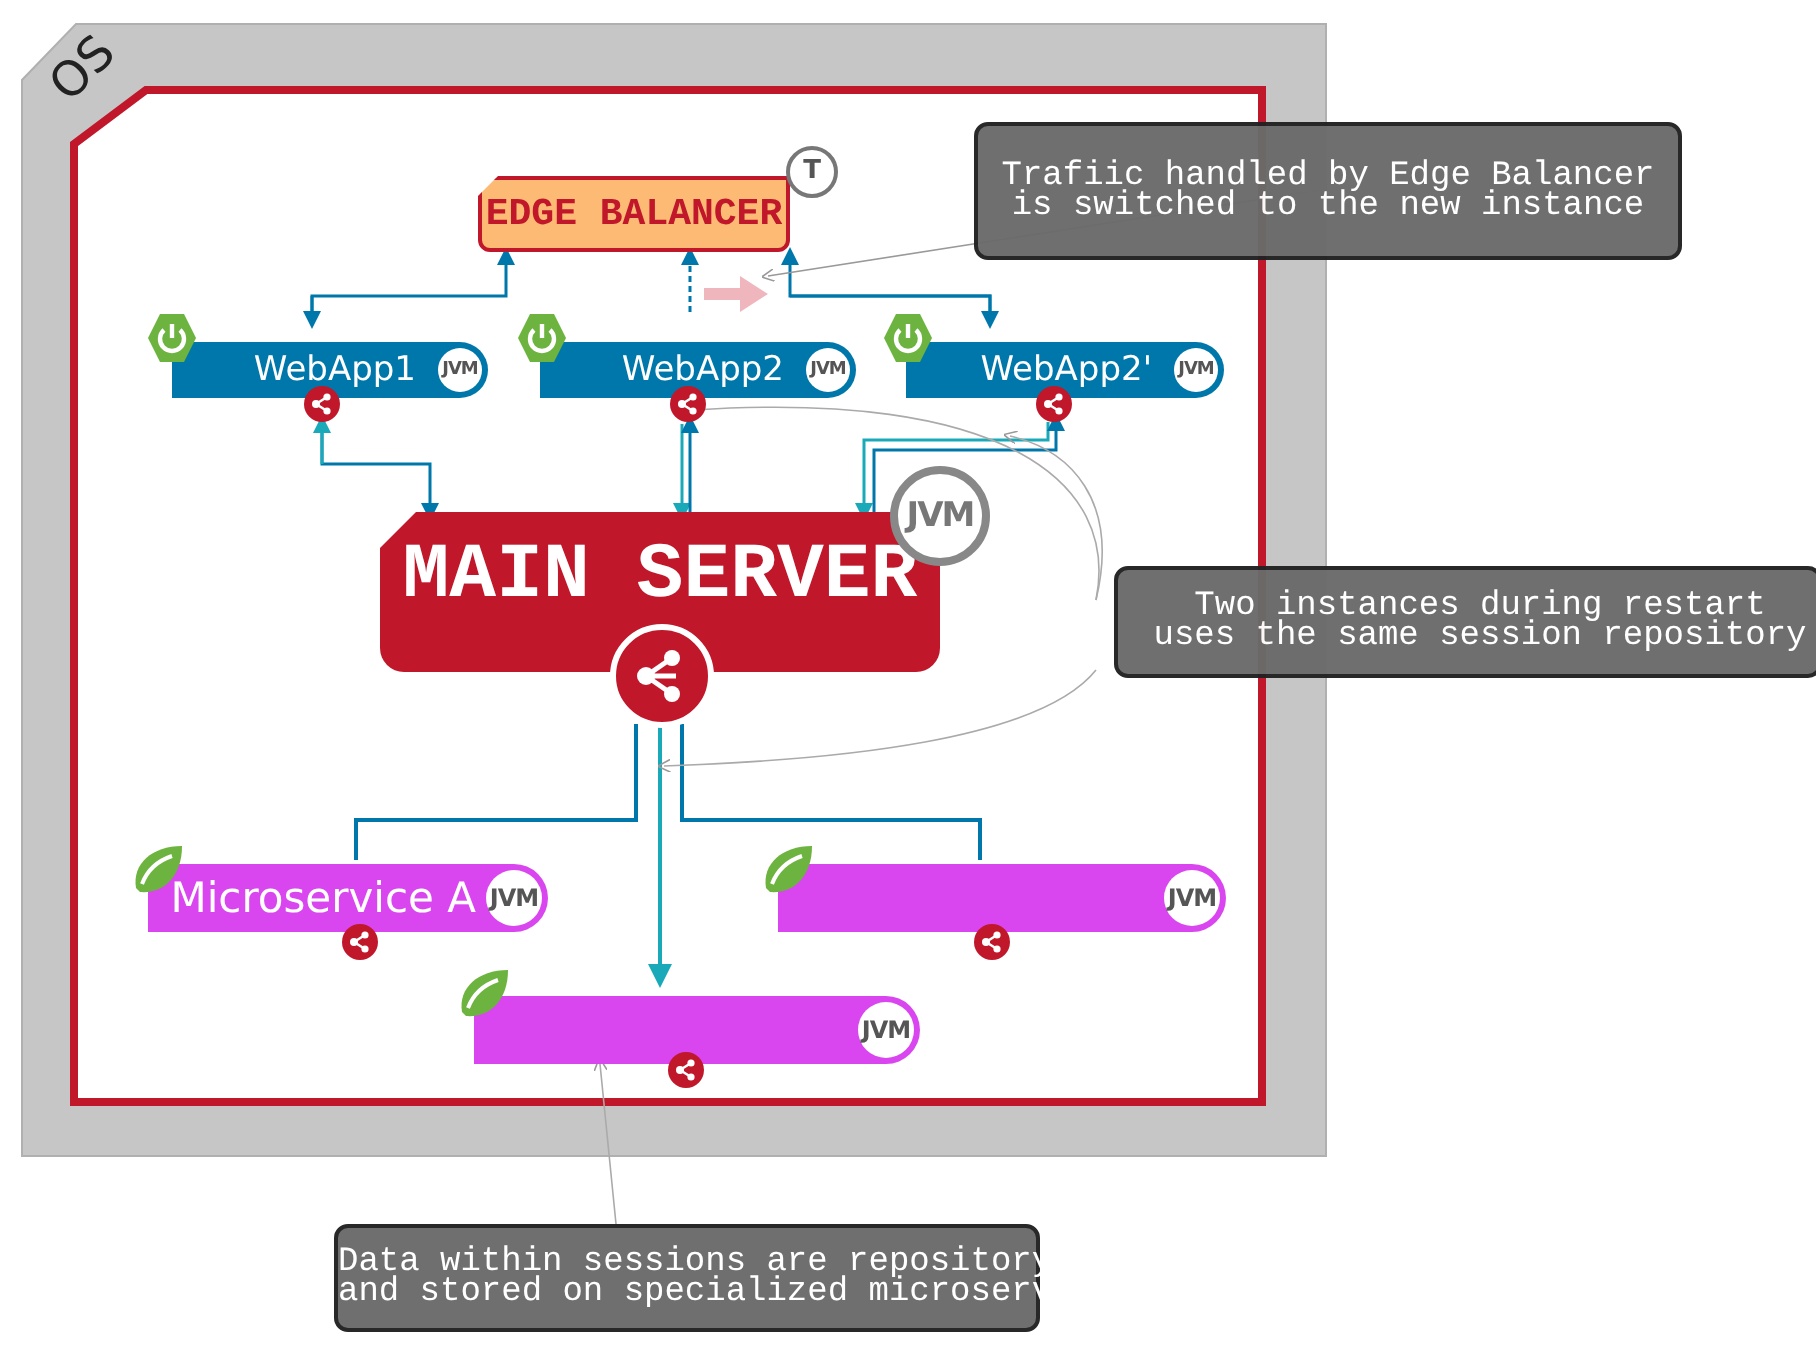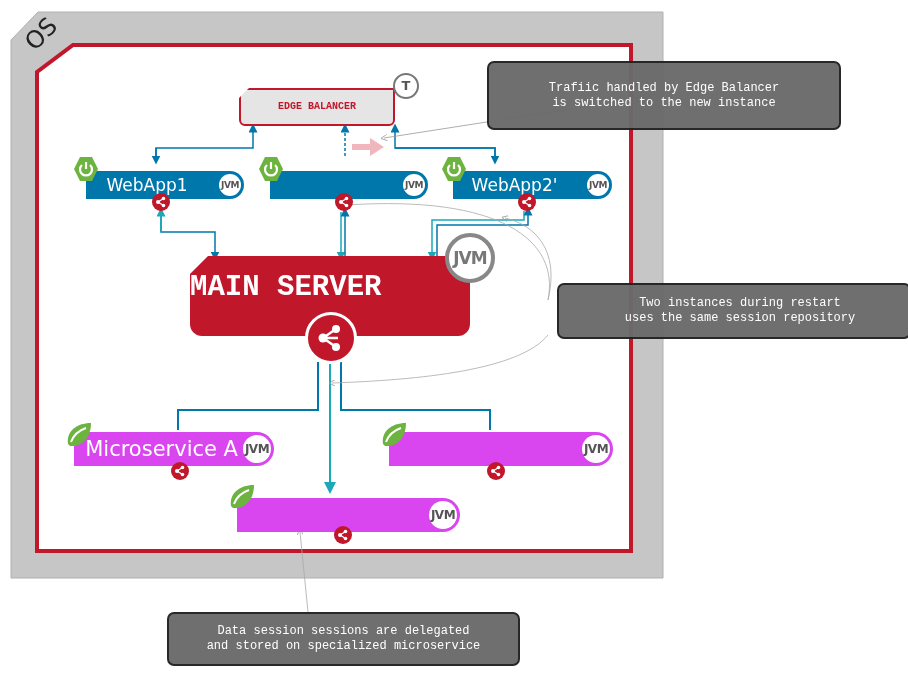--- a/index.html
+++ b/index.html
@@ -1,32 +1,32 @@
 <!DOCTYPE html>
 <html><head>
 <meta charset="utf-8">
 <style>
   html,body{margin:0;padding:0;background:#ffffff;}
   body{width:908px;height:678px;position:relative;overflow:hidden;font-family:"DejaVu Sans",sans-serif;}
   .abs{position:absolute;}
   svg.wire{position:absolute;left:0;top:0;width:908px;height:678px;pointer-events:none;}
   .app-bar{position:absolute;height:28px;background:#0077aa;border-radius:0 14px 14px 0;color:#fff;font-family:"DejaVu Sans",sans-serif;font-size:17px;line-height:28px;box-sizing:border-box;}
-  .app-bar .label{position:absolute;left:0;right:36px;text-align:center;white-space:nowrap;}
+  .app-bar .label{position:absolute;left:0;right:36px;text-align:right;white-space:nowrap;}
   .jvm-badge{position:absolute;right:3px;top:3px;width:22px;height:22px;border-radius:50%;background:#fff;color:#555;font-size:9px;font-weight:bold;line-height:22px;text-align:center;letter-spacing:-0.5px;}
   .ms-bar{position:absolute;height:34px;background:#d946ef;border-radius:0 17px 17px 0;color:#fff;font-size:21px;line-height:34px;box-sizing:border-box;}
   .ms-bar .label{position:absolute;right:36px;white-space:nowrap;}
   .ms-bar .jvm-badge{width:28px;height:28px;line-height:28px;font-size:12px;}
   .share{position:absolute;width:18px;height:18px;border-radius:50%;background:#c0172a;}
   .share svg{position:absolute;left:0;top:0;}
   .power{position:absolute;width:26px;height:26px;}
   .leaf{position:absolute;width:30px;height:30px;}
-  .note{position:absolute;background:#6b6b6b;border:2px solid #222;border-radius:7px;color:#fff;font-family:"Liberation Mono","DejaVu Sans Mono",monospace;font-size:12px;line-height:15px;text-align:center;box-sizing:border-box;display:flex;flex-direction:column;justify-content:center;opacity:0.97;}
+  .note{position:absolute;background:#6b6b6b;border:2px solid #222;border-radius:7px;color:#fff;font-family:"Liberation Mono","DejaVu Sans Mono",monospace;font-size:17px;line-height:15px;text-align:center;box-sizing:border-box;display:flex;flex-direction:column;justify-content:center;opacity:0.97;}
   .note span{display:block;white-space:pre;}
-  .edge{position:absolute;left:239px;top:88px;width:156px;height:38px;background:#e5e5e5;border:2px solid #c0172a;border-radius:0 0 6px 6px;clip-path:polygon(10px 0,100% 0,100% 100%,0 100%,0 10px);box-sizing:border-box;color:#c0172a;font-family:"Liberation Mono","DejaVu Sans Mono",monospace;font-weight:bold;font-size:10px;line-height:34px;text-align:center;}
-  .main{position:absolute;left:190px;top:256px;width:280px;height:80px;background:#c0172a;border-radius:0 0 12px 12px;clip-path:polygon(18px 0,100% 0,100% 100%,0 100%,0 18px);color:#fff;font-family:"Liberation Mono","DejaVu Sans Mono",monospace;font-weight:bold;font-size:29px;text-align:left;line-height:64px;}
+  .edge{position:absolute;left:239px;top:88px;width:156px;height:38px;background:#fdba74;border:2px solid #c0172a;border-radius:0 0 6px 6px;clip-path:polygon(10px 0,100% 0,100% 100%,0 100%,0 10px);box-sizing:border-box;color:#c0172a;font-family:"Liberation Mono","DejaVu Sans Mono",monospace;font-weight:bold;font-size:19px;line-height:34px;text-align:center;}
+  .main{position:absolute;left:190px;top:256px;width:280px;height:80px;background:#c0172a;border-radius:0 0 12px 12px;clip-path:polygon(18px 0,100% 0,100% 100%,0 100%,0 18px);color:#fff;font-family:"Liberation Mono","DejaVu Sans Mono",monospace;font-weight:bold;font-size:39px;text-align:center;line-height:64px;}
 </style>
 </head>
 <body>
 
 <svg class="wire" viewBox="0 0 908 678">
   <polygon points="38,12 663,12 663,578 11,578 11,40" fill="#c6c6c6" stroke="#b0b0b0" stroke-width="1"></polygon>
   <polygon points="73,45 631,45 631,551 37,551 37,72" fill="#ffffff" stroke="#c0172a" stroke-width="4"></polygon>
 </svg>
 <div class="abs" style="left:24px;top:20px;font-size:24px;color:#222;transform:rotate(-45deg);transform-origin:center;">OS</div>
 
@@ -76,20 +76,21 @@
 </div>
 <div class="abs" style="left:393px;top:73px;width:22px;height:22px;border:2px solid #777;border-radius:50%;background:#fff;color:#555;font-weight:bold;font-size:13px;line-height:22px;text-align:center;">
   <span>T</span>
 </div>
 
 <div class="app-bar" style="left:86px;top:171px;width:158px;">
   <span class="label">WebApp1</span>
   <span class="jvm-badge">JVM</span>
 </div>
 <div class="app-bar" style="left:270px;top:171px;width:158px;">
+  <span class="label">WebApp2</span>
   <span class="jvm-badge">JVM</span>
 </div>
 <div class="app-bar" style="left:453px;top:171px;width:159px;">
   <span class="label">WebApp2'</span>
   <span class="jvm-badge">JVM</span>
 </div>
 
 <svg class="power" style="left:73px;top:156px;" viewBox="0 0 26 26">
     <polygon points="7,1 19,1 25,13 19,25 7,25 1,13" fill="#6db33f"></polygon>
     <path d="M9,9 A6,6 0 1 0 17,9" stroke="#fff" stroke-width="2.2" fill="none"></path>
@@ -197,15 +198,15 @@
 
 <div class="note" style="left:487px;top:61px;width:354px;height:69px;">
   <span>Trafiic handled by Edge Balancer</span>
   <span>is switched to the new instance</span>
 </div>
 <div class="note" style="left:557px;top:283px;width:354px;height:56px;padding-left:12px;">
   <span>Two instances during restart</span>
   <span>uses the same session repository</span>
 </div>
 <div class="note" style="left:167px;top:612px;width:353px;height:54px;">
-  <span>Data session sessions are delegated</span>
+  <span>Data within sessions are repository</span>
   <span>and stored on specialized microservice</span>
 </div>
 
 </body></html>

